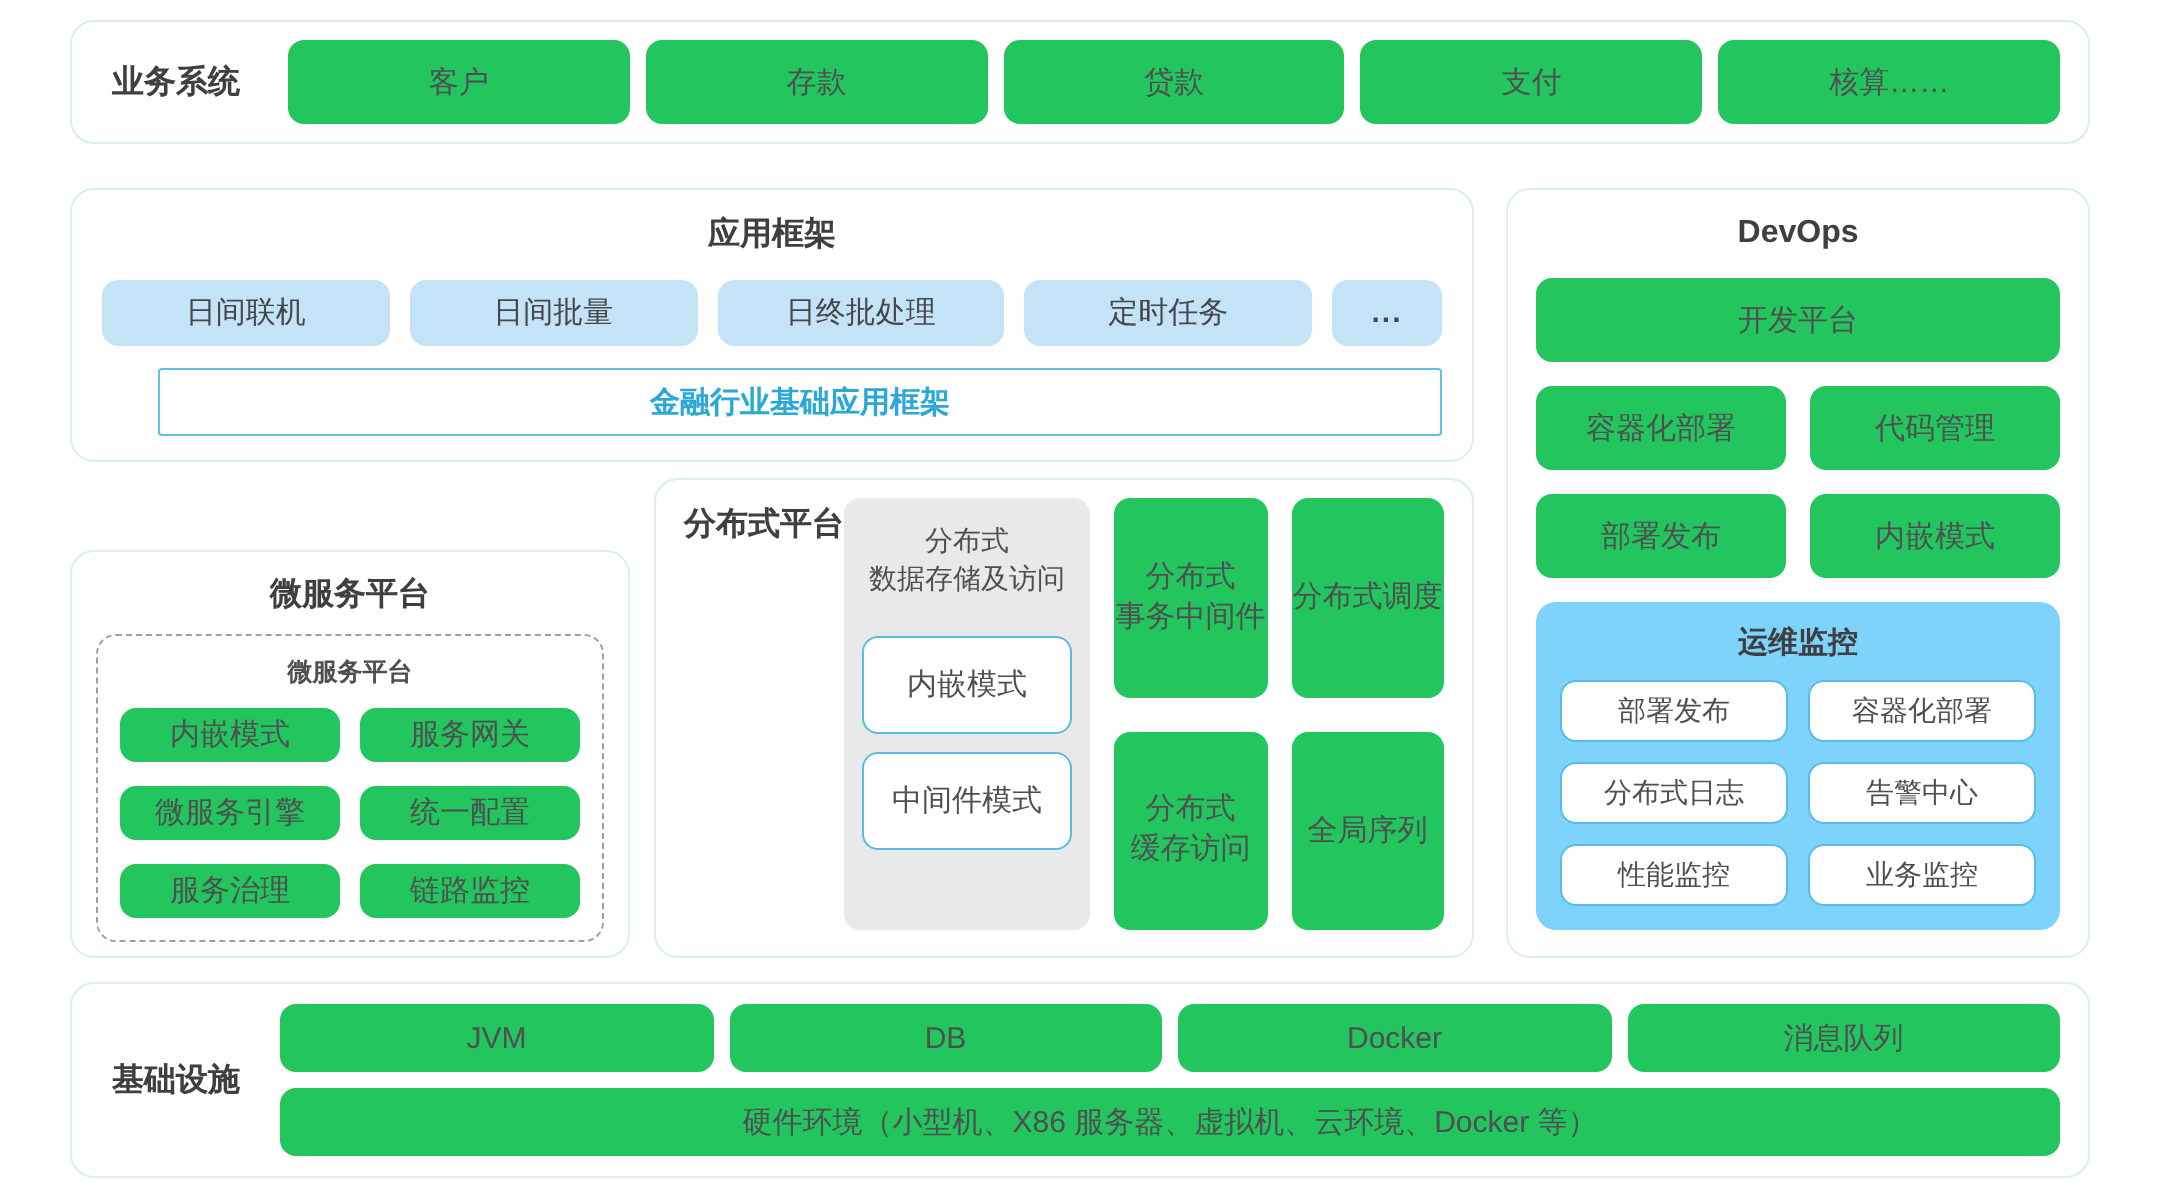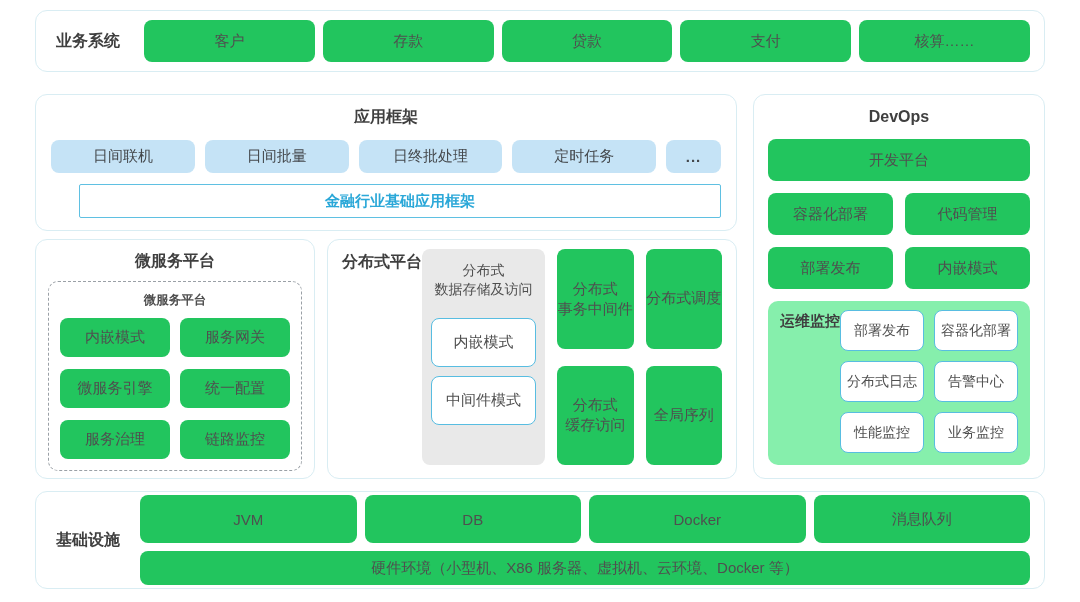--- a/index.html
+++ b/index.html
@@ -117,20 +117,21 @@
   }
 
   .row2 { flex: 1; display: flex; gap: 12px; }
 
   
   .micro-panel {
     flex: 0 0 280px;
     padding: 9px 12px 7px 12px;
     display: flex;
     flex-direction: column;
+    margin-top: 36px;
   }
   .micro-panel .panel-title { margin: 2px 0 9px 0; }
   .dashed-box {
     flex: 1;
     border: 1px dashed #9aa0a6;
     border-radius: 10px;
     padding: 9px 11px 11px 11px;
     display: flex;
     flex-direction: column;
   }
@@ -191,25 +192,25 @@
   .devops-panel .panel-title { margin: 3px 0 1px 0; }
   .devops-panel .full { height: 42px; flex: 0 0 42px; }
   .devops-grid {
     display: grid;
     grid-template-columns: 1fr 1fr;
     gap: 12px;
   }
   .devops-grid .gray-box { height: 42px; }
   .monitor-panel {
     flex: 1;
-    background: #86efac;
+    background: #7dd3fc;
     border-radius: 10px;
     padding: 9px 12px 12px 12px;
     display: flex;
-    flex-direction: row;
+    flex-direction: column;
   }
   .monitor-title {
     text-align: center;
     font-size: 15px;
     font-weight: 700;
     color: #3f3f3f;
     margin: 2px 0 9px 0;
   }
   .monitor-grid {
     flex: 1;
@@ -228,21 +229,21 @@
     padding: 0 14px 0 4px;
     gap: 4px;
   }
   .infra-body {
     flex: 1;
     display: flex;
     flex-direction: column;
     gap: 8px;
   }
   .infra-row { display: flex; gap: 8px; }
-  .infra-row .gray-box { flex: 1; height: 48px; }
+  .infra-row .gray-box { flex: 1; height: 34px; }
   .hardware-box { height: 34px; font-size: 15px; }
 </style>
 </head>
 <body>
 
 <div class="page">
 
   <div class="panel top-panel">
     <div class="side-label">业务系统</div>
     <div class="gray-box">客户</div>

